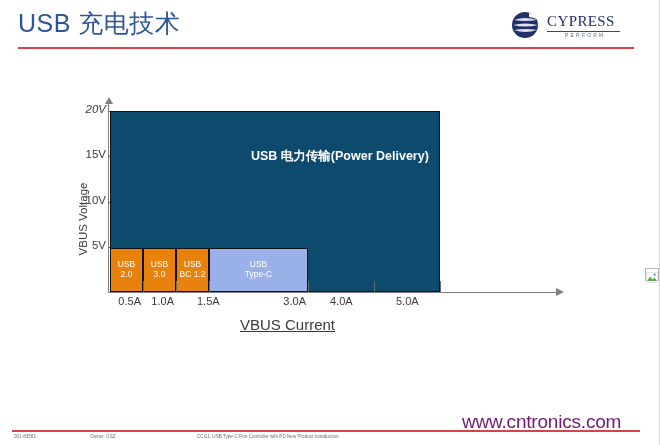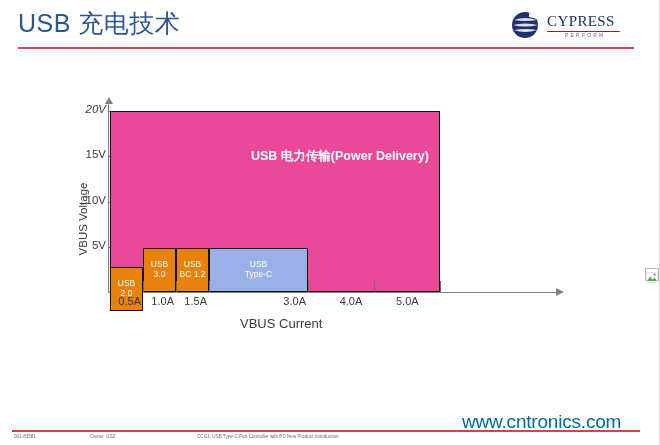--- a/index.html
+++ b/index.html
@@ -161,31 +161,32 @@
     font-size: 11px;
     color: #3a3a3a;
     white-space: nowrap;
     text-align: center;
   }
 
   
   #xlabel {
     position: absolute;
     left: 200px; top: 221px;
-    font-size: 13px;
+    font-size: 15px;
     color: #3a3a3a;
     white-space: nowrap;
+    text-decoration: underline;
   }
 
   
   #pd-block {
     position: absolute;
     left: 70px; top: 16px;
     width: 330px; height: 181px;
-    background: #ec4899;
+    background: #0c4a6e;
     border: 1.5px solid #111111;
     box-sizing: border-box;
   }
   #pd-label {
     position: absolute;
     left: 140px; top: 36px;
     font-size: 12.5px;
     font-weight: bold;
     color: #ffffff;
     white-space: nowrap;
@@ -215,21 +216,21 @@
     border: 1px solid #b9b9b9;
     background: #fdfdfd;
     box-sizing: border-box;
   }
 
   
   #watermark {
     position: absolute;
     left: 462px; top: 411px;
     font-size: 19px;
-    color: #0369a1;
+    color: #701a75;
     white-space: nowrap;
     letter-spacing: -0.2px;
   }
   #footer-rule {
     position: absolute;
     left: 12px; top: 430px;
     width: 628px; height: 1.5px;
     background: #d6434a;
   }
   .footer-text {
@@ -287,45 +288,45 @@
         <div class="ytick-label" style="left: 22px; width: 44px; top: 53.25px;">15V</div>
         <div class="ytick" style="top: 16px;"></div>
         <div class="ytick-label" style="left: 22px; width: 44px; top: 8px; font-style: italic;">20V</div>
       </div>
 
     <div id="pd-block">
       <div id="pd-label">USB 电力传输(Power Delivery)</div>
     </div>
 
     <div id="boxes-layer">
-        <div class="std-box" style="left: 70px; width: 33px; background: rgb(232, 130, 12); color: rgb(255, 255, 255); margin-top: 19px;">
+        <div class="std-box" style="left: 70px; width: 33px; background: rgb(232, 130, 12); color: rgb(255, 255, 255);">
           <span>USB 2.0</span>
         </div>
         <div class="std-box" style="left: 103px; width: 33px; background: rgb(232, 130, 12); color: rgb(255, 255, 255);">
           <span>USB 3.0</span>
         </div>
         <div class="std-box" style="left: 136px; width: 33px; background: rgb(232, 130, 12); color: rgb(255, 255, 255);">
           <span>USB<br>BC 1.2</span>
         </div>
         <div class="std-box" style="left: 169px; width: 99px; background: rgb(154, 176, 232); color: rgb(255, 255, 255);">
           <span>USB<br>Type-C</span>
         </div>
       </div>
 
     <div id="xticks-layer">
         <div class="xtick" style="left: 103px;"></div>
         <div class="xtick-label" style="left: 59px; width: 42px; text-align: right;">0.5A</div>
         <div class="xtick" style="left: 136px;"></div>
         <div class="xtick-label" style="left: 92px; width: 42px; text-align: right;">1.0A</div>
         <div class="xtick" style="left: 169px;"></div>
-        <div class="xtick-label" style="left: 125px; width: 42px; text-align: right;">1.5A</div>
+        <div class="xtick-label" style="left: 125px; width: 42px; text-align: left; padding-left: 32px;">1.5A</div>
         <div class="xtick" style="left: 268px;"></div>
         <div class="xtick-label" style="left: 224px; width: 42px; text-align: right;">3.0A</div>
         <div class="xtick" style="left: 334px;"></div>
-        <div class="xtick-label" style="left: 290px; width: 42px; text-align: center;">4.0A</div>
+        <div class="xtick-label" style="left: 290px; width: 42px; text-align: left;">4.0A</div>
         <div class="xtick" style="left: 400px;"></div>
         <div class="xtick-label" style="left: 356px; width: 42px; text-align: left;">5.0A</div>
       </div>
 
     <div id="xlabel">VBUS Current</div>
   </div>
 
   <div id="broken-img">
     <svg viewBox="0 0 12 11" width="12" height="11">
       <rect x="0.5" y="0.5" width="11" height="10" fill="#ffffff" stroke="#c9c9c9" stroke-width="0.5"></rect>

